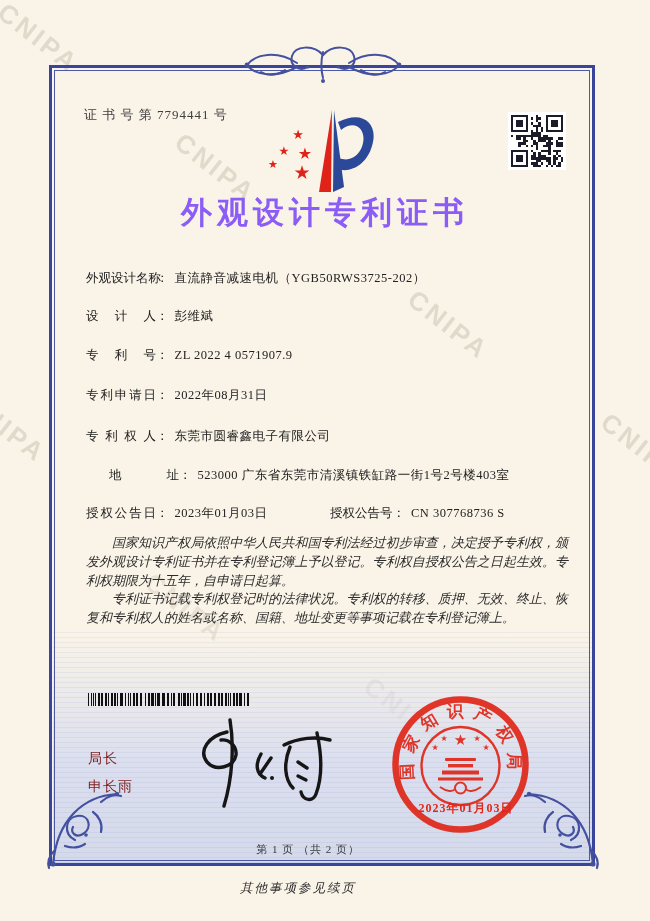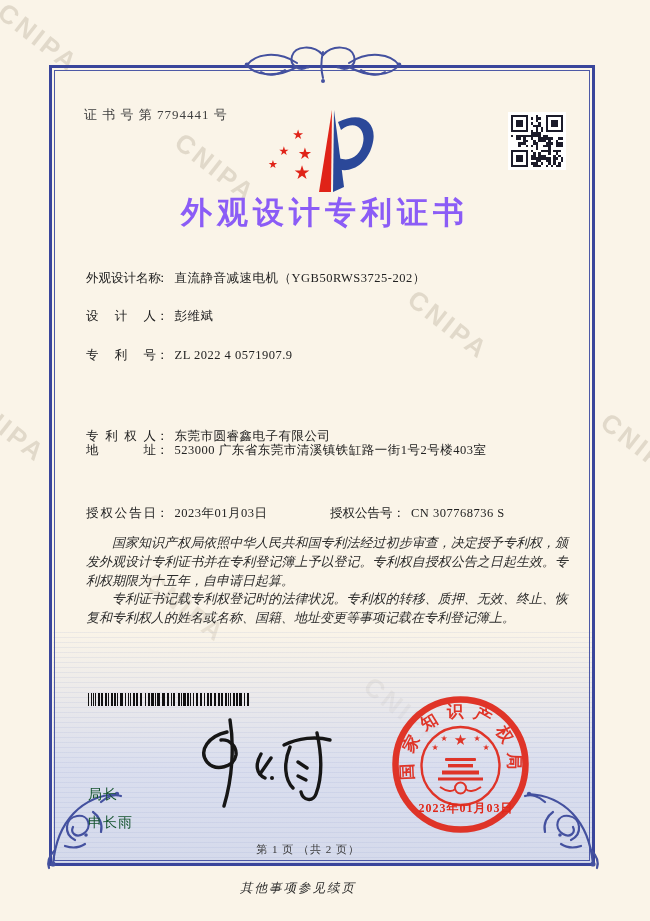--- a/index.html
+++ b/index.html
@@ -52,23 +52,23 @@
   .frow .val { letter-spacing:0.5px; }
   .grant-col { position:absolute; left:244px; top:0; white-space:nowrap; }
   .paras {
     left:86px; top:534px; width:482px;
     font-size:13px; line-height:18.8px; color:#2b2b2b;
     font-style:italic; text-align:justify;
   }
   .paras p { text-indent:2em; }
   .barcode-box { left:88px; top:692px; width:164px; height:13px; }
   .officer {
-    left:88px; top:780px;
+    left:88px; top:744px;
     font-family:"Liberation Sans","DejaVu Sans",sans-serif;
-    font-size:14px; color:#14532d; line-height:28px; letter-spacing:1px;
+    font-size:14px; color:#7f1d1d; line-height:28px; letter-spacing:1px;
   }
   .signature-box { left:185px; top:716px; width:158px; height:96px; }
   .seal-box { left:388px; top:692px; width:145px; height:145px; }
   .seal-date {
     left:403px; top:800px; width:126px; text-align:center;
     font-size:12px; font-weight:bold; color:#e0281a; letter-spacing:1px;
     white-space:nowrap; z-index:5;
   }
   .page-footer {
     left:158px; top:842px; width:300px; text-align:center;
@@ -396,24 +396,27 @@
 
   <div class="z frow" style="top:270px;">
     <span class="lbl">外观设计名称</span><span class="colon">：</span><span class="val">直流静音减速电机（YGB50RWS3725-202）</span>
   </div>
   <div class="z frow" style="top:308px;">
     <span class="lbl">设计人</span><span class="colon">：</span><span class="val">彭维斌</span>
   </div>
   <div class="z frow" style="top:347px;">
     <span class="lbl">专利号</span><span class="colon">：</span><span class="val">ZL 2022 4 0571907.9</span>
   </div>
+  <div class="z frow" style="top:387px;">
+    <span class="lbl">专利申请日</span><span class="colon">：</span><span class="val">2022年08月31日</span>
+  </div>
   <div class="z frow" style="top:428px;">
     <span class="lbl">专利权人</span><span class="colon">：</span><span class="val">东莞市圆睿鑫电子有限公司</span>
   </div>
-  <div class="z frow" style="top:442px;">
+  <div class="z frow" style="top:467px;margin-left:23px;">
     <span class="lbl">地址</span><span class="colon">：</span><span class="val">523000 广东省东莞市清溪镇铁缸路一街1号2号楼403室</span>
   </div>
   <div class="z frow" style="top:505px;">
     <span class="lbl">授权公告日</span><span class="colon">：</span><span class="val">2023年01月03日</span>
     <span class="grant-col">
       <span>授权公告号</span><span class="colon">：</span><span class="val">CN 307768736 S</span>
     </span>
   </div>
 
   <div class="z paras">

